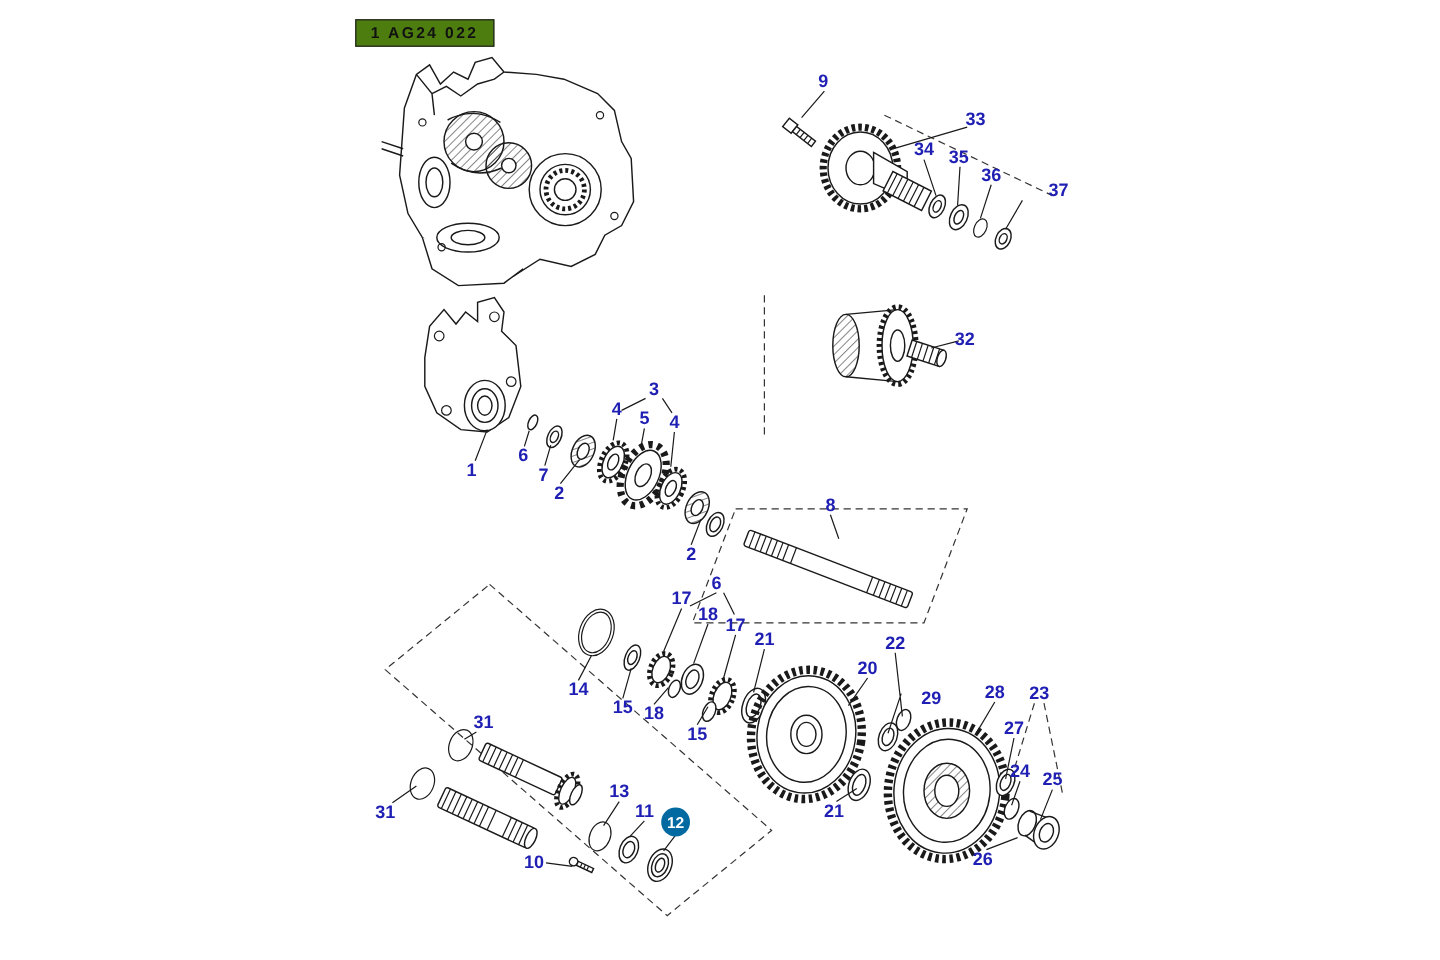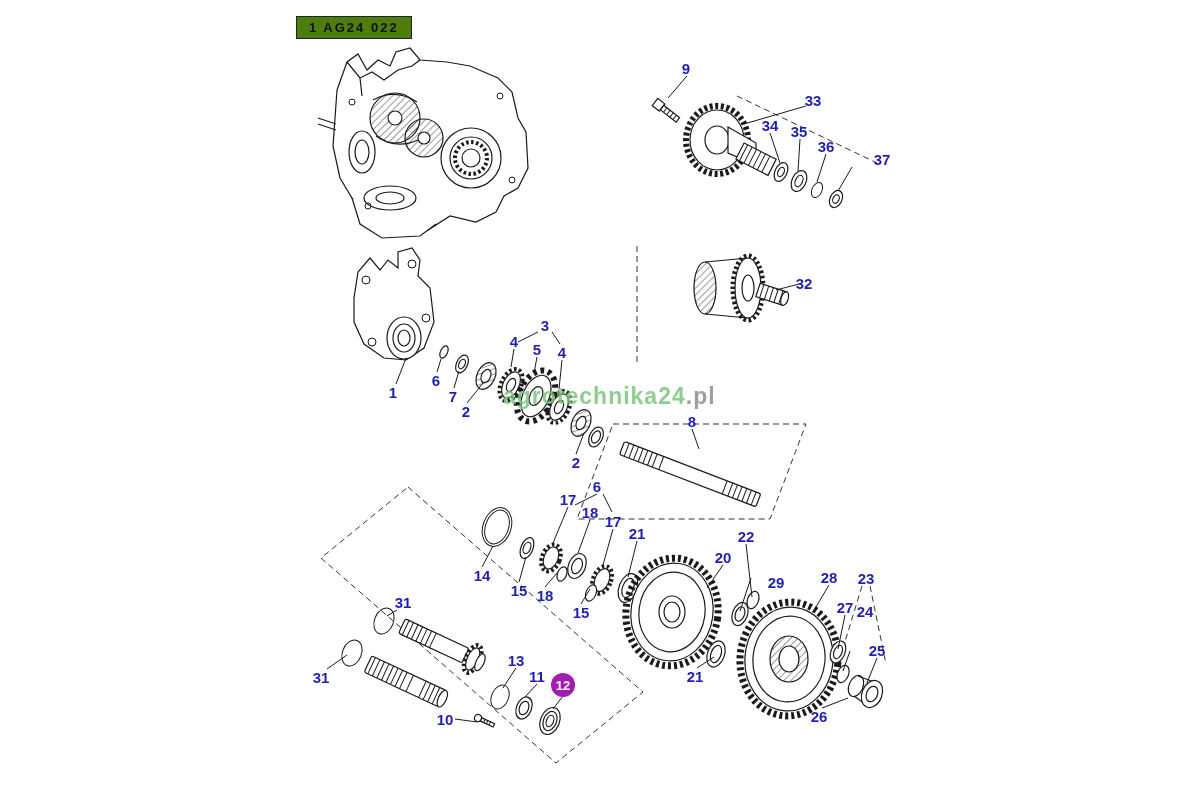--- a/index.html
+++ b/index.html
@@ -18,21 +18,21 @@
   }
   .watermark .green { color:#7cc47c; }
   .watermark .gray  { color:#8e8e8e; }
   #labels { position:absolute; left:0; top:0; width:100%; height:100%; z-index:3; }
   .part-label {
     position:absolute; transform:translate(-50%,-50%);
     color:#1f1fb4; font-weight:bold; font-size:15px; line-height:1;
     cursor:pointer; user-select:none;
   }
   .part-label.highlight {
-    background:#a21caf; color:#fff; width:24px; height:24px; border-radius:50%;
+    background:#0369a1; color:#fff; width:24px; height:24px; border-radius:50%;
     display:flex; align-items:center; justify-content:center; font-size:13px;
   }
 </style>
 </head>
 <body>
 
 <div class="stage">
 
   <div class="ref-box">1 AG24 022</div>
 
@@ -298,23 +298,20 @@
     <g>
       <path class="th" d="M687,76 L668,98 M806,106 L744,124 M770,133 L780,163 M800,139 L798,171 M826,154 L817,182 M852,167 L838,191 M799,284 L776,290"></path>
       <path class="th" d="M538,332 L518,342 M552,332 L560,344 M514,349 L511,367 M537,357 L534,373 M562,360 L559,389 M396,384 L406,358 M437,372 L441,359 M454,388 L459,371 M467,403 L483,383 M576,454 L584,433 M692,429 L699,449"></path>
       <path class="th" d="M597,494 L575,505 M603,494 L612,512 M568,507 L553,543 M590,520 L578,553 M613,529 L603,565 M637,541 L628,577"></path>
       <path class="th" d="M723,565 L707,588 M746,544 L752,597 M751,578 L740,611 M829,585 L813,612 M845,615 L838,649 M850,651 L843,671 M877,658 L867,683 M822,708 L848,698"></path>
       <path class="th" d="M482,567 L493,546 M519,582 L526,557 M545,587 L557,573 M581,604 L590,589 M697,668 L714,657"></path>
       <path class="th" d="M397,610 L387,616 M327,669 L347,655 M516,668 L503,688 M537,684 L525,697 M563,696 L553,709 M455,719 L477,722"></path>
     </g>
   </svg>
 
-  <div class="watermark">
-    <span class="green">agrotechnika24</span><span class="gray">.pl</span>
-  </div>
 
   <div id="labels">
       <div class="part-label" style="left: 686px; top: 68px;">9</div>
       <div class="part-label" style="left: 813px; top: 100px;">33</div>
       <div class="part-label" style="left: 770px; top: 125px;">34</div>
       <div class="part-label" style="left: 799px; top: 131px;">35</div>
       <div class="part-label" style="left: 826px; top: 146px;">36</div>
       <div class="part-label" style="left: 882px; top: 159px;">37</div>
       <div class="part-label" style="left: 804px; top: 283px;">32</div>
       <div class="part-label" style="left: 545px; top: 325px;">3</div>
@@ -336,21 +333,21 @@
       <div class="part-label" style="left: 723px; top: 557px;">20</div>
       <div class="part-label" style="left: 776px; top: 570px; margin-top: 12px;">29</div>
       <div class="part-label" style="left: 482px; top: 575px;">14</div>
       <div class="part-label" style="left: 829px; top: 577px;">28</div>
       <div class="part-label" style="left: 866px; top: 578px;">23</div>
       <div class="part-label" style="left: 519px; top: 590px;">15</div>
       <div class="part-label" style="left: 545px; top: 595px;">18</div>
       <div class="part-label" style="left: 403px; top: 602px;">31</div>
       <div class="part-label" style="left: 845px; top: 607px;">27</div>
       <div class="part-label" style="left: 581px; top: 612px;">15</div>
-      <div class="part-label" style="left: 850px; top: 611px; margin-left: 15px;">24</div>
+      <div class="part-label" style="left: 850px; top: 643px;">24</div>
       <div class="part-label" style="left: 877px; top: 650px;">25</div>
       <div class="part-label" style="left: 516px; top: 660px;">13</div>
       <div class="part-label" style="left: 537px; top: 676px;">11</div>
       <div class="part-label" style="left: 321px; top: 677px;">31</div>
       <div class="part-label" style="left: 695px; top: 676px;">21</div>
       <div class="part-label highlight" style="left: 563px; top: 685px;">12</div>
       <div class="part-label" style="left: 445px; top: 719px;">10</div>
       <div class="part-label" style="left: 819px; top: 716px;">26</div>
     </div>
 

